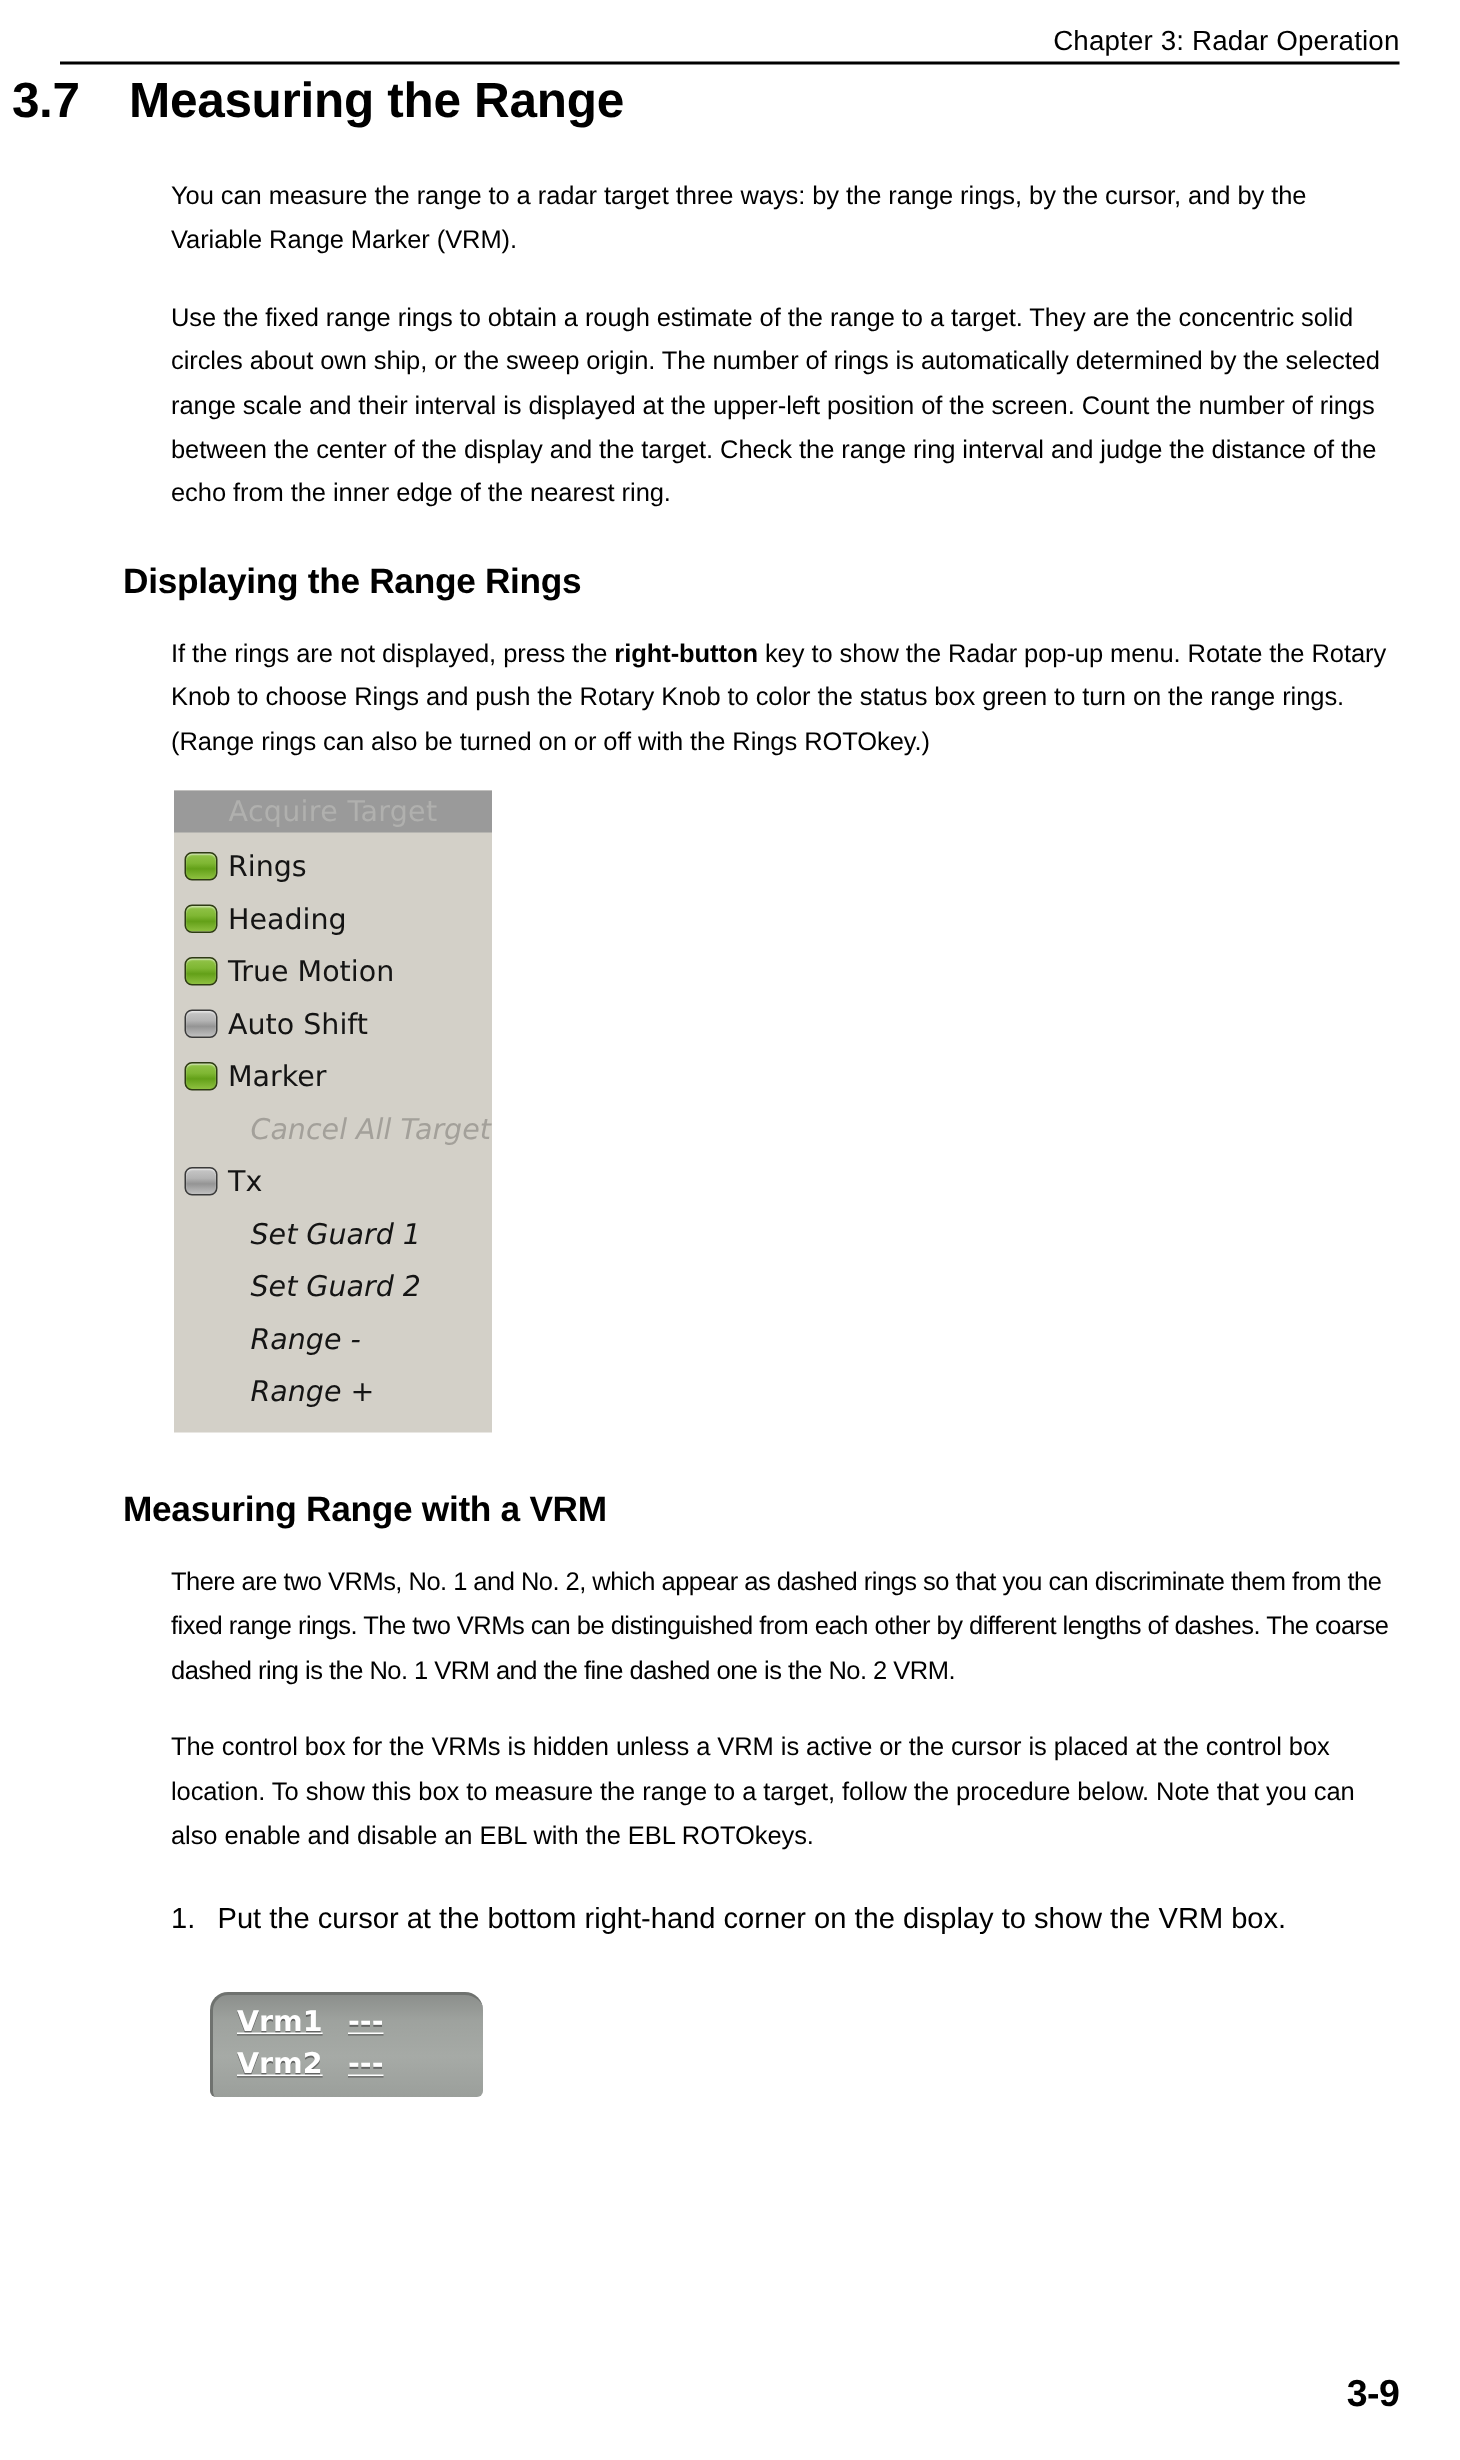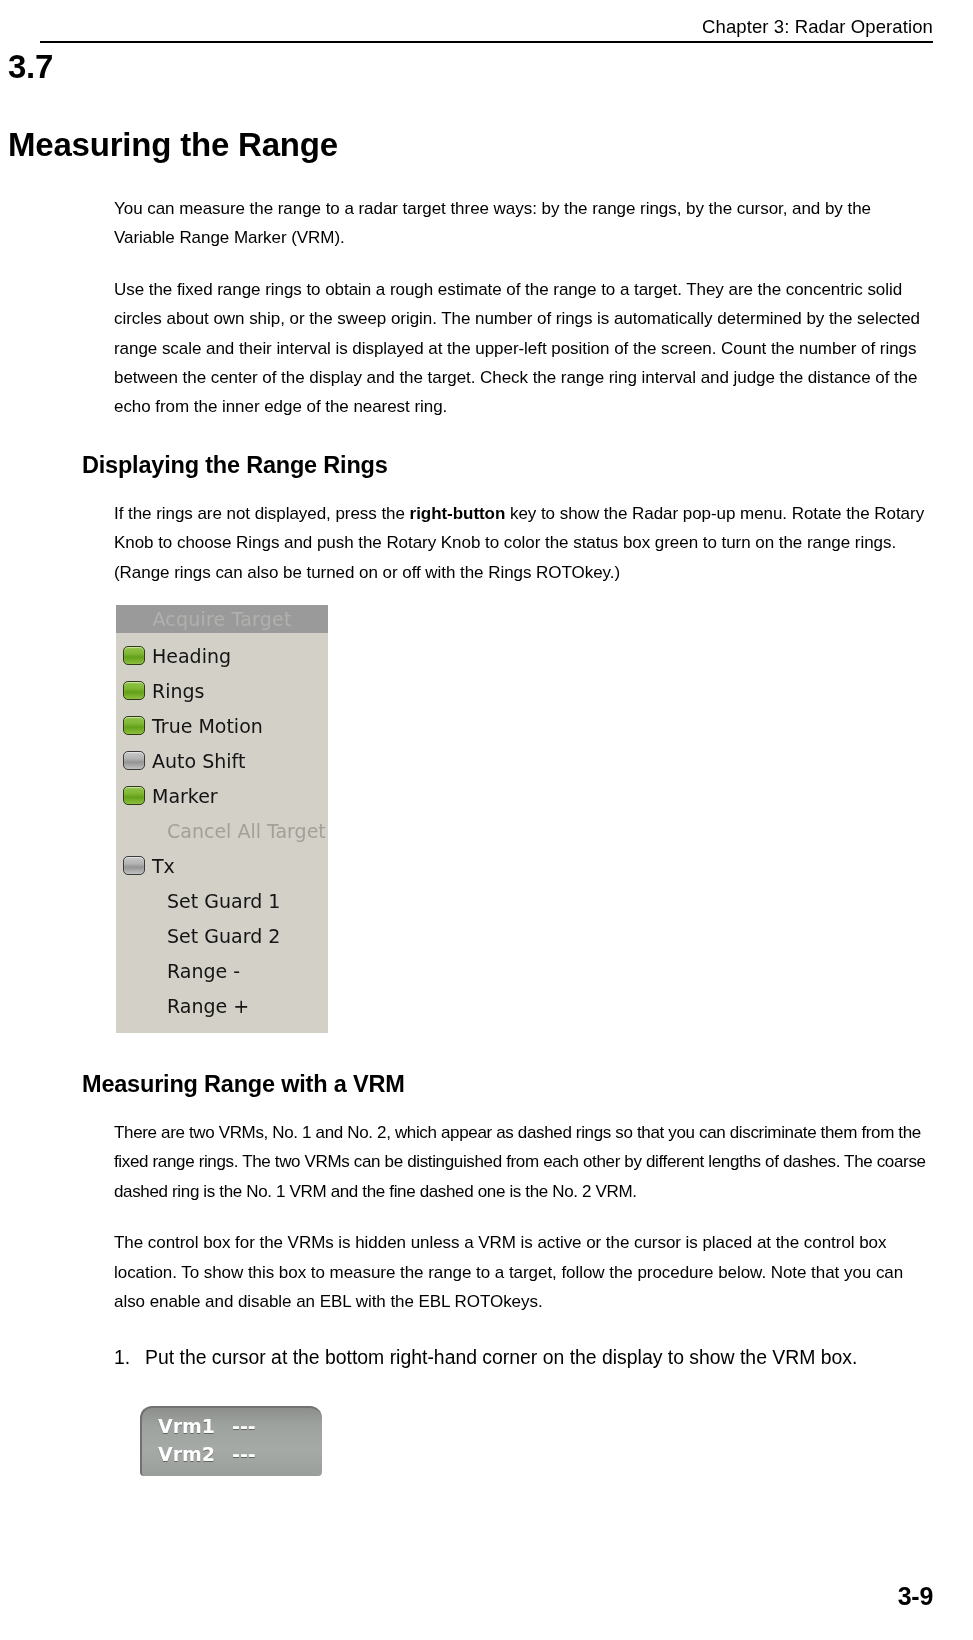--- a/index.html
+++ b/index.html
@@ -56,21 +56,20 @@
     top: 40px;
     width: 973px;
   }
 
   
   .sec-head {
     display: flex;
     align-items: baseline;
     margin: 0 0 0 0;
     padding: 8px 0 0 8px;
-    flex-direction: column;
   }
   .sec-num {
     font-size: 33px;
     font-weight: bold;
     letter-spacing: -0.3px;
     width: 78px;
     flex: 0 0 78px;
   }
   .sec-title {
     font-size: 33px;
@@ -175,21 +174,21 @@
     box-shadow: inset 0 1px 1px rgba(255,255,255,0.55);
   }
   .box.none { background: transparent; border: none; }
   .menu-row .lbl {
     font-size: 19px;
     line-height: 22px;
     color: #141414;
     white-space: nowrap;
   }
   .menu-row.disabled .lbl { color: #a3a09a; }
-  .menu-row.center-lbl { justify-content: flex-start; }
+  .menu-row.center-lbl { justify-content: flex-start; font-style: italic; }
   .menu-row.center-lbl .lbl { padding-left: 15px; }
 
   
   .fig-vrm-wrap {
     padding-left: 140px;
   }
   .vrm-box {
     width: 182px;
     height: 70px;
     border-radius: 12px 12px 4px 4px;
@@ -201,20 +200,21 @@
     font-family: "DejaVu Sans", sans-serif;
   }
   .vrm-row {
     display: flex;
     align-items: baseline;
     height: 28px;
     color: #ffffff;
     font-size: 19px;
     font-weight: bold;
     text-shadow: 0 1px 0 rgba(60,60,60,0.6);
+    text-decoration: underline;
   }
   .vrm-row .vrm-name { flex: 0 0 74px; }
   .vrm-row .vrm-val { letter-spacing: 0px; }
 
   
   .footer {
     position: absolute;
     left: 40px;
     right: 40px;
     bottom: 24px;
@@ -264,26 +264,26 @@
 
     <div class="sp-18"></div>
 
     <div class="fig-menu-wrap">
       <div class="menu">
         <div class="menu-title">Acquire Target</div>
         <div class="menu-list">
 
           <div class="menu-row">
             <span class="box on"></span>
+            <span class="lbl">Rings</span>
+          </div>
+
+          <div class="menu-row">
+            <span class="box on"></span>
             <span class="lbl">Heading</span>
-          </div>
-
-          <div class="menu-row">
-            <span class="box on"></span>
-            <span class="lbl">Rings</span>
           </div>
 
           <div class="menu-row">
             <span class="box on"></span>
             <span class="lbl">True Motion</span>
           </div>
 
           <div class="menu-row">
             <span class="box off"></span>
             <span class="lbl">Auto Shift</span>

